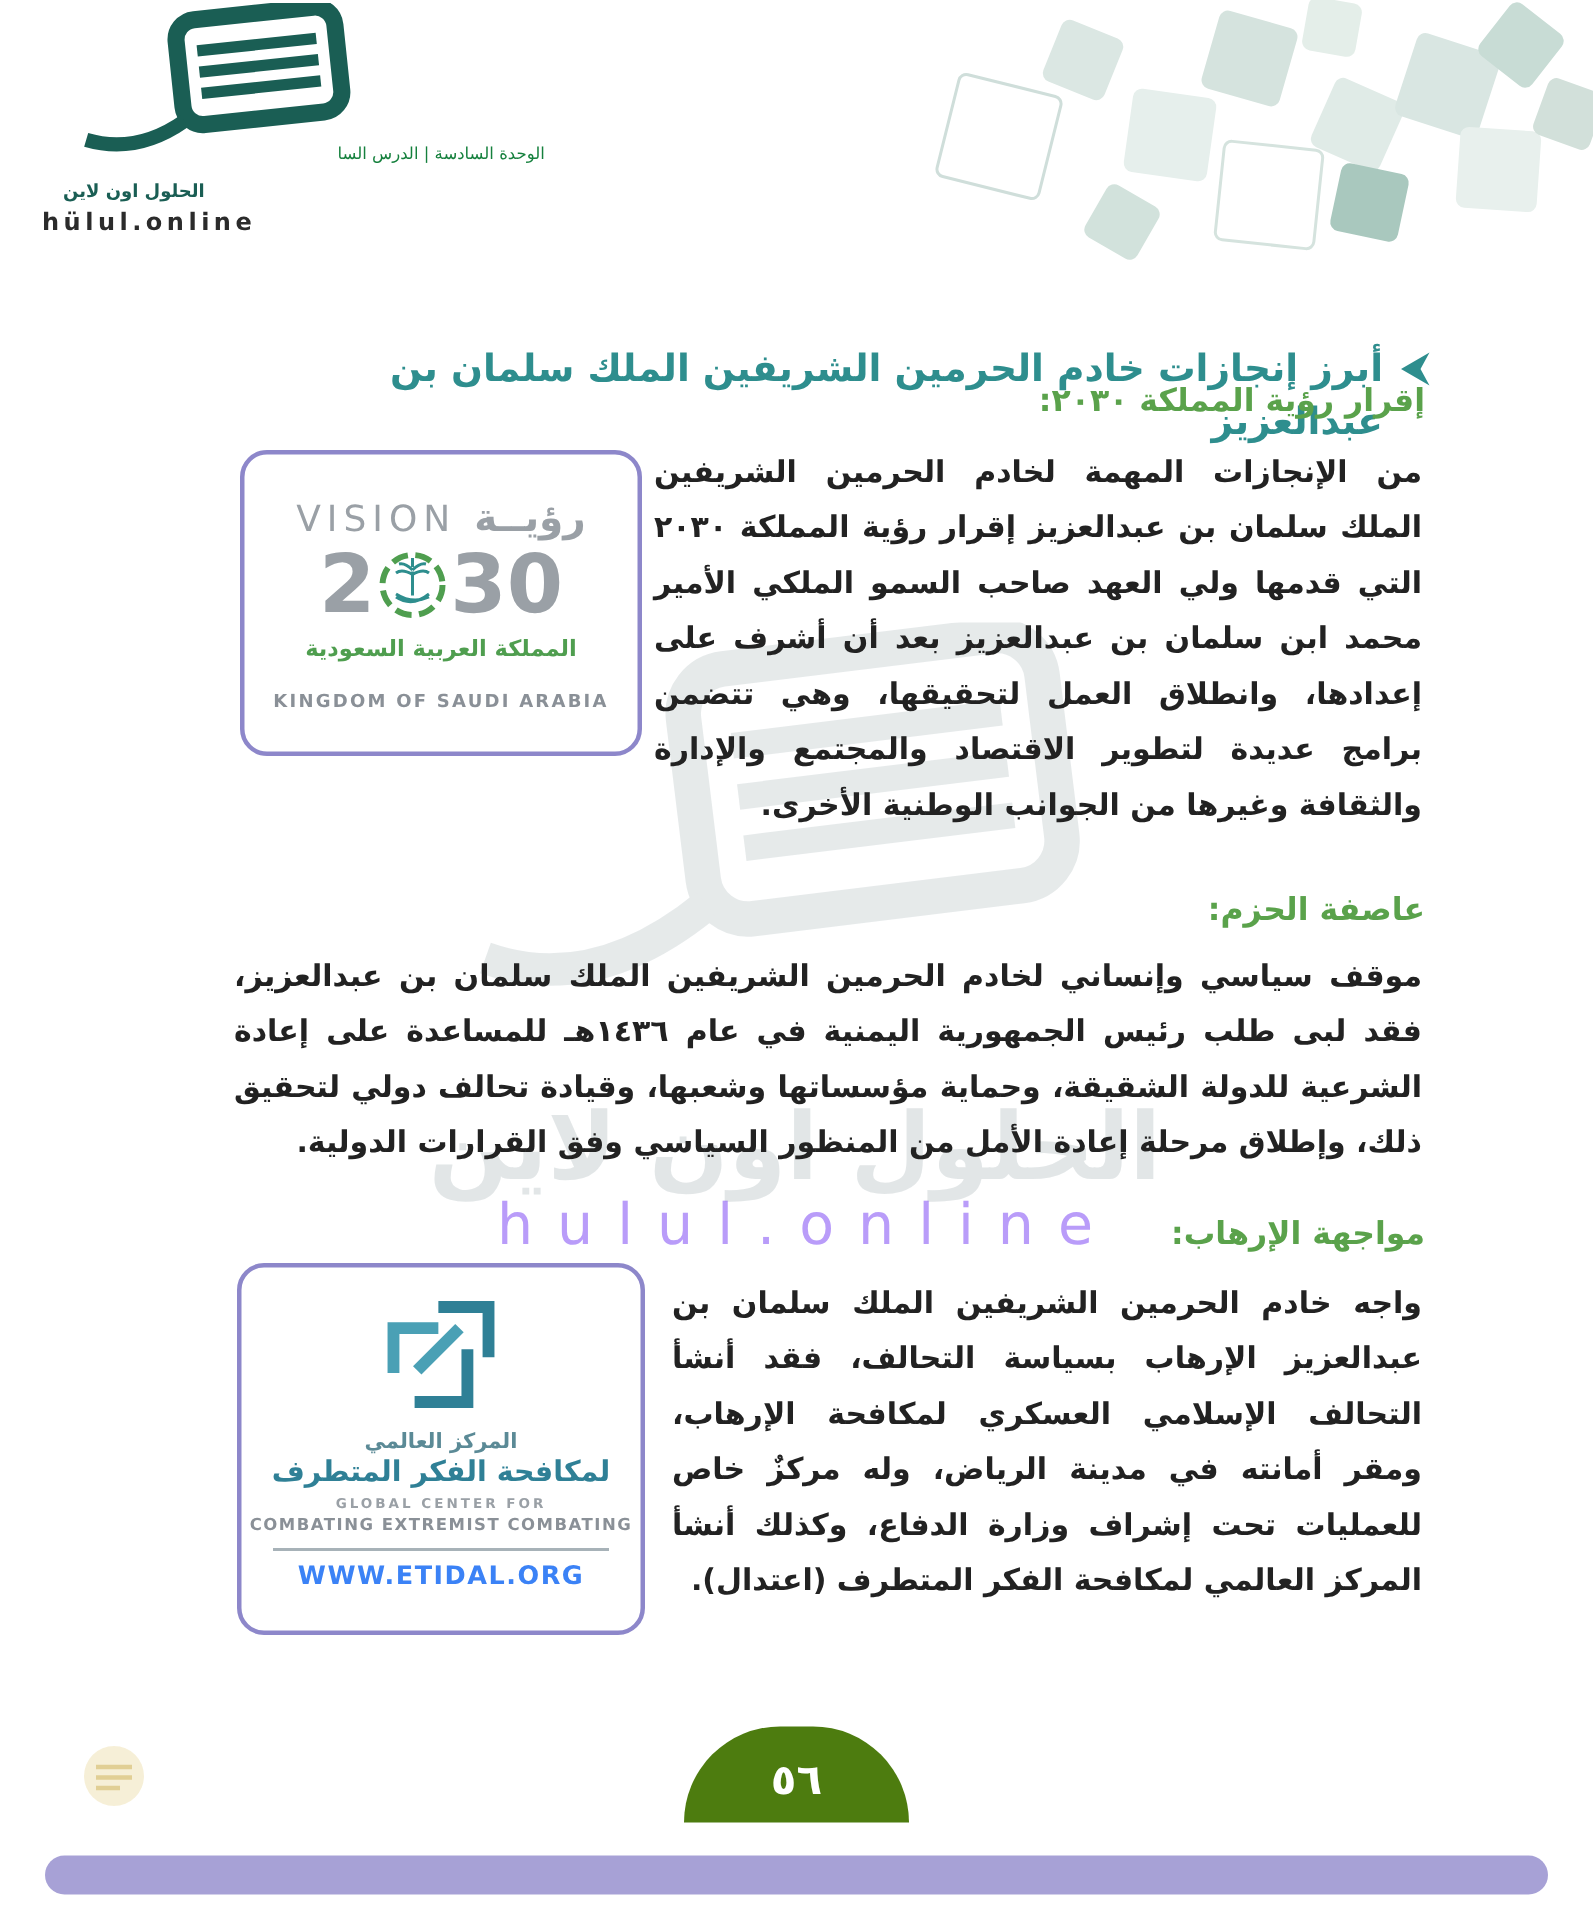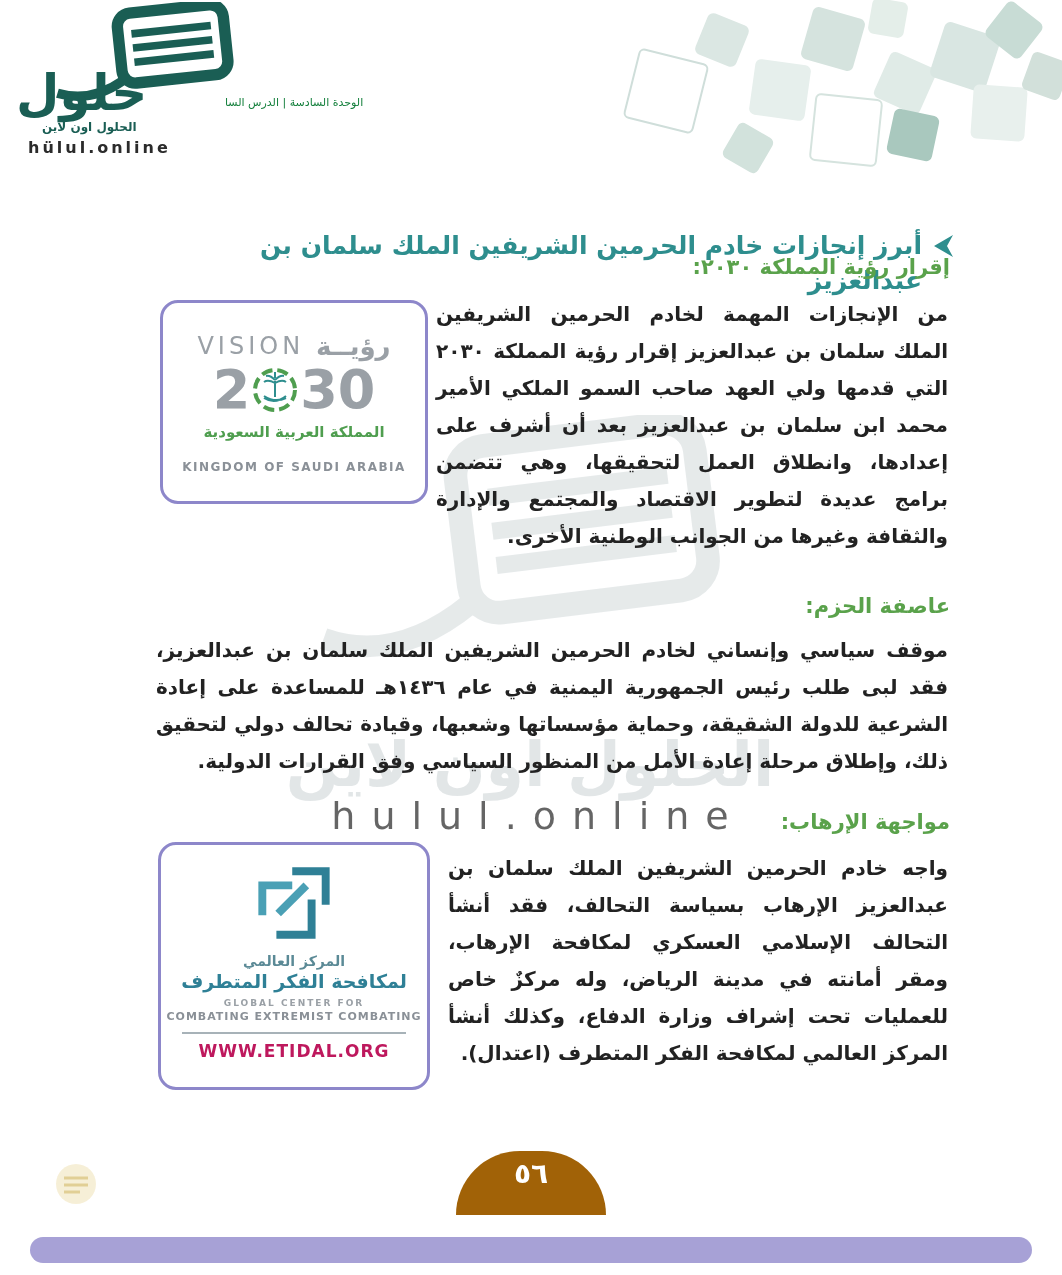--- a/index.html
+++ b/index.html
@@ -8,21 +8,21 @@
 
   
   .sq{position:absolute;border-radius:6px;}
 
   
   .wm{position:absolute;color:#c5ccce;pointer-events:none;}
   .wm-logo{opacity:.35;}
   .wm-ar{left:270px;top:728px;width:520px;text-align:center;font-size:62px;font-weight:bold;
          color:#ccd3d5;opacity:.55;}
   .wm-en{left:258px;top:794px;width:560px;text-align:center;font-size:38px;letter-spacing:16px;
-         color:#000000;opacity:.6;direction:ltr;}
+         color:#8b5cf6;opacity:.6;direction:ltr;}
 
   
   .brand{position:absolute;left:12px;top:2px;width:230px;height:165px;}
   .brand-glyph{position:absolute;left:34px;top:0;}
   .brand-wordmark{position:absolute;left:4px;top:62px;font-size:50px;font-weight:bold;color:#1a5e54;}
   .brand-tagline{position:absolute;left:30px;top:118px;font-size:12px;font-weight:bold;color:#1a5e54;letter-spacing:1px;}
   .brand-domain{position:absolute;left:16px;top:136px;font-size:16px;font-weight:bold;color:#2b2b2b;
                 letter-spacing:3px;direction:ltr;}
 
   
@@ -55,25 +55,25 @@
   .v-country-ar{font-size:15px;font-weight:bold;color:#4f9e4f;margin-top:6px;}
   .v-country-en{font-size:12px;font-weight:bold;color:#8a9097;letter-spacing:1.5px;margin-top:19px;direction:ltr;}
 
   
   .ebox{left:158px;top:842px;width:272px;height:248px;padding-top:14px;box-sizing:border-box;}
   .e-ar1{font-size:14px;font-weight:bold;color:#5b8a96;margin-top:6px;}
   .e-ar2{font-size:19px;font-weight:bold;color:#2f8096;margin-top:1px;}
   .e-en1{font-size:9px;font-weight:bold;color:#9aa0a6;letter-spacing:2px;margin-top:6px;direction:ltr;}
   .e-en2{font-size:11px;font-weight:bold;color:#8a9097;letter-spacing:1px;margin-top:2px;direction:ltr;}
   .e-div{width:84%;height:0;border-top:2px solid #a7b2b8;margin:9px 0 7px 0;}
-  .e-url{font-size:17px;font-weight:bold;color:#be185d;letter-spacing:1px;direction:ltr;}
+  .e-url{font-size:17px;font-weight:bold;color:#3b82f6;letter-spacing:1px;direction:ltr;}
 
   
-  .dome{position:absolute;left:456px;top:1151px;width:150px;height:64px;background:#a16207;
-        border-radius:80px 80px 0 0;display:flex;align-items:flex-start;justify-content:center;}
+  .dome{position:absolute;left:456px;top:1151px;width:150px;height:64px;background:#4d7c0f;
+        border-radius:80px 80px 0 0;display:flex;align-items:center;justify-content:center;}
   .dome span{color:#fff;font-size:28px;font-weight:bold;margin-top:6px;}
   .footbar{position:absolute;left:30px;top:1237px;width:1002px;height:26px;background:#a7a1d6;
            border-radius:13px;}
   .foot-icon{position:absolute;left:50px;top:1158px;opacity:.55;}
 </style>
 </head>
 <body>
 
 <div class="page">
 
@@ -108,21 +108,20 @@
   <div class="brand">
     <svg class="brand-glyph" width="190" height="100" viewBox="0 0 200 100">
       <g fill="none" stroke="#1a5e54" transform="rotate(-6 100 50)">
         <rect x="78" y="8" width="112" height="74" rx="14" stroke-width="12"></rect>
         <line x1="92" y1="30" x2="176" y2="30" stroke-width="8"></line>
         <line x1="92" y1="45" x2="176" y2="45" stroke-width="8"></line>
         <line x1="92" y1="60" x2="176" y2="60" stroke-width="8"></line>
         <path d="M78,78 Q42,98 8,84" stroke-width="10"></path>
       </g>
     </svg>
-    <div class="brand-wordmark">حلول</div>
     <div class="brand-tagline">الحلول اون لاين</div>
     <div class="brand-domain">hülul.online</div>
   </div>
 
   <div class="breadcrumb">الوحدة السادسة | الدرس السا</div>
 
   <div class="title-row">
     <svg class="bookmark" width="22" height="24" viewBox="0 0 22 24">
       <path d="M21,1 L2,12 L21,23 L15,12 Z" fill="#2e8e8e"></path>
     </svg>

